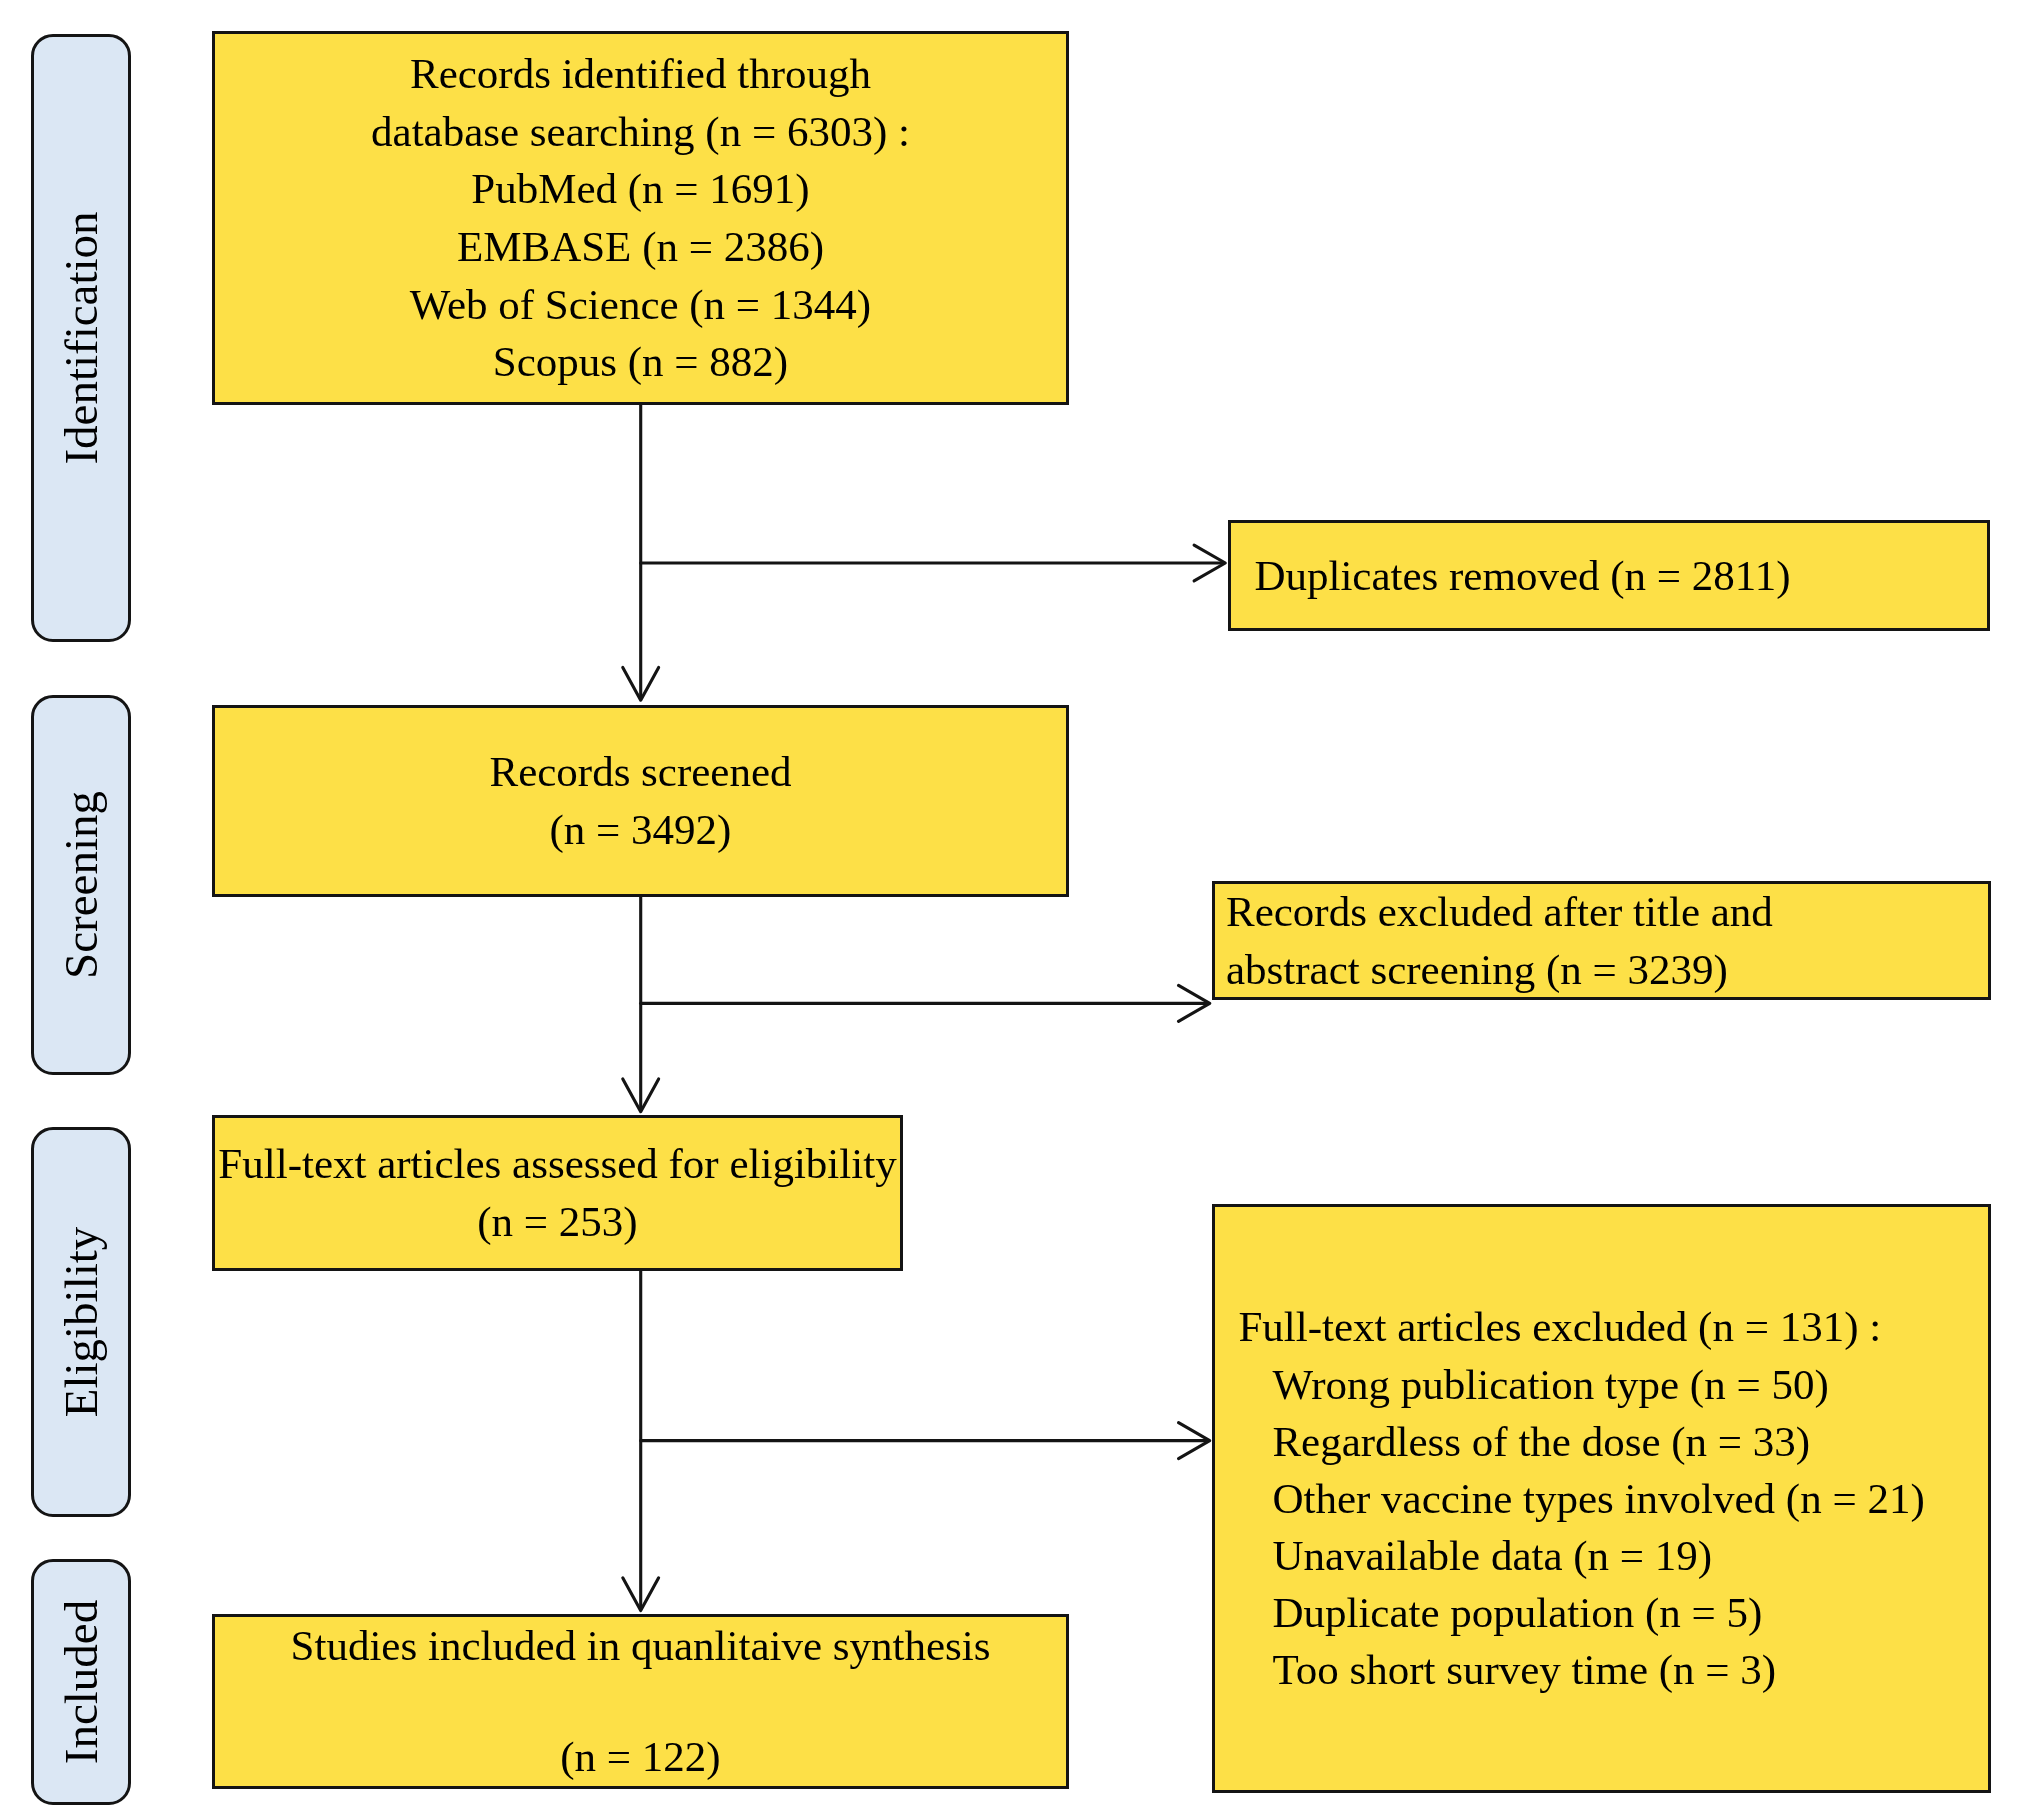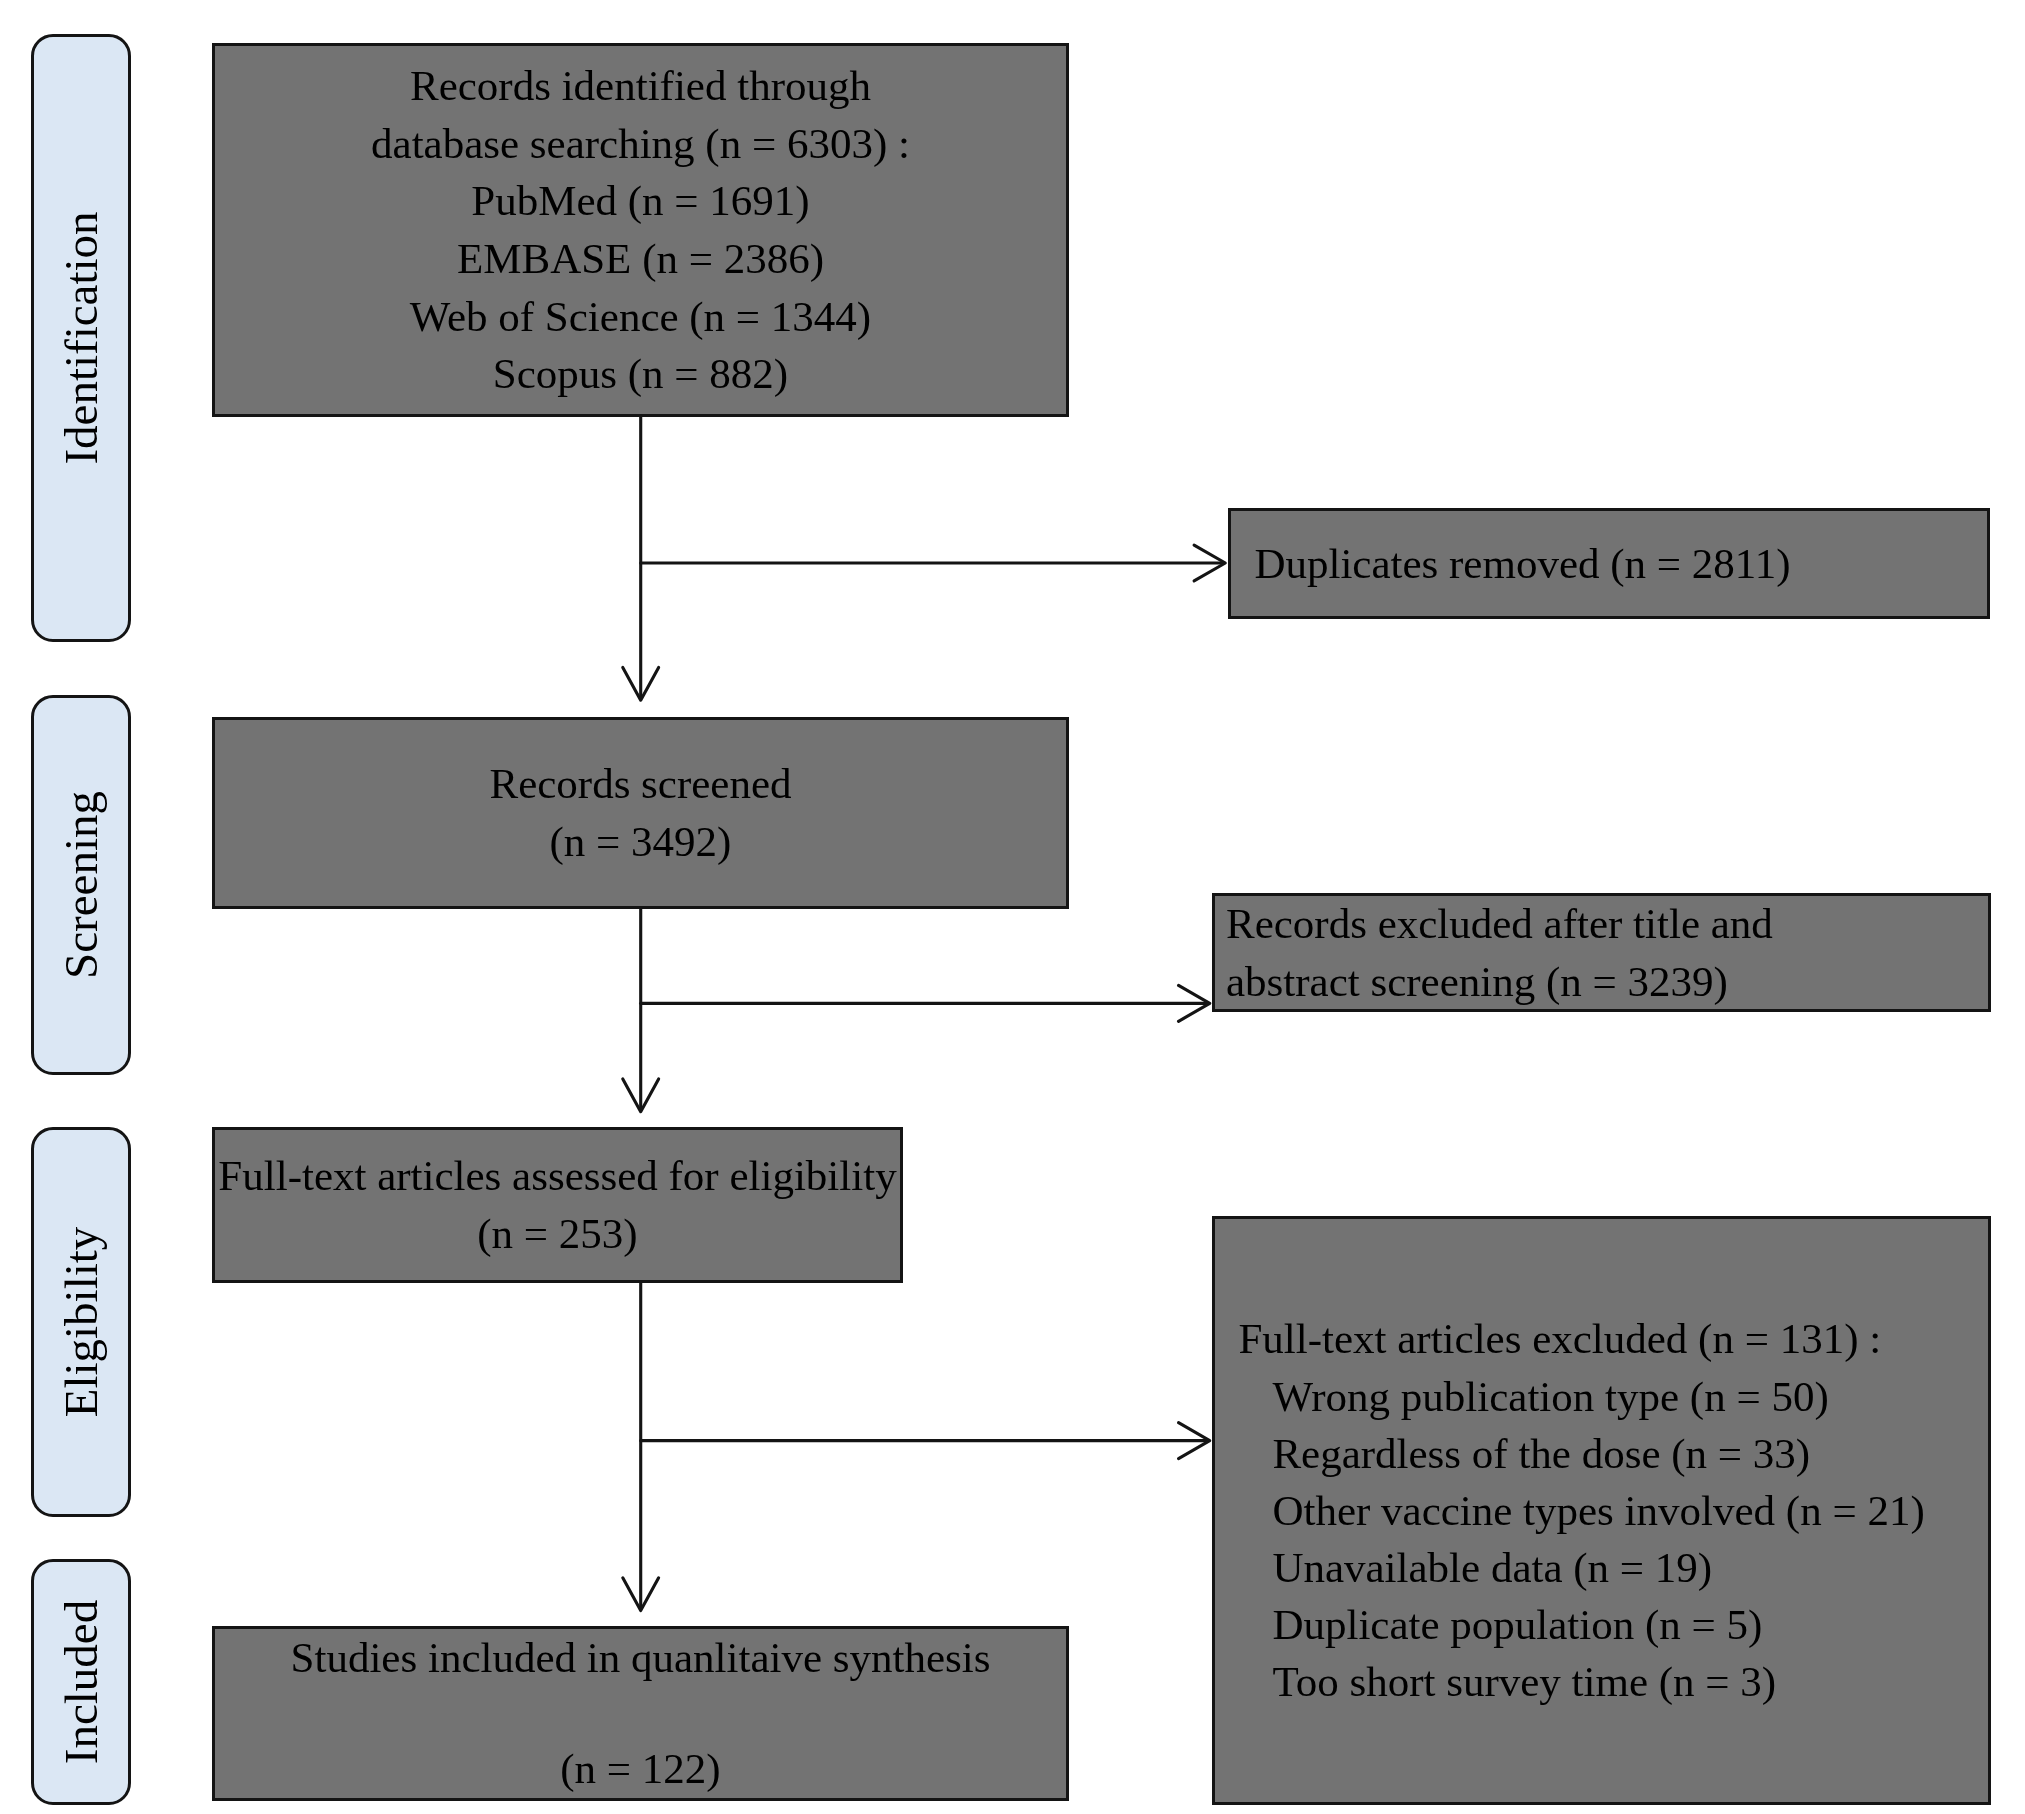--- a/index.html
+++ b/index.html
@@ -2,21 +2,21 @@
 <html style="font-size:12.5px"><head>
 <meta charset="utf-8">
 <style>
   html,body{margin:0;padding:0;background:#ffffff;}
   .canvas{
     position:relative;width:2025px;height:1815px;background:#ffffff;
     font-family:"Liberation Serif","DejaVu Serif",serif;color:#000;
   }
   .connectors{position:absolute;left:0;top:0;width:2025px;height:1815px;pointer-events:none;}
   .box{
-    position:absolute;background:#737373;border:3.1px solid #141414;box-sizing:border-box;margin-top:12px;
+    position:absolute;background:#fde047;border:3.1px solid #141414;box-sizing:border-box;
   }
   .main-box{
     display:flex;flex-direction:column;justify-content:center;align-items:center;
     text-align:center;font-size:43px;line-height:1.34;
   }
   .right-box{
     display:flex;flex-direction:column;justify-content:center;
     text-align:left;font-size:43px;line-height:1.34;padding-left:23.4px;padding-right:11px;
   }
   .list-box{
@@ -92,21 +92,21 @@
   <div class="box main-box" style="left:212px;top:1115px;width:691px;height:156px;text-align:center;">
     <div class="line">Full-text articles assessed for eligibility</div>
     <div class="line">(n = 253)</div>
   </div>
 
   <div class="box main-box" style="left:212px;top:1614px;width:857px;height:175px;justify-content:space-between;">
     <div class="line">Studies included in quanlitaive synthesis</div>
     <div class="line">(n = 122)</div>
   </div>
 
-  <div class="box right-box" style="left:1228px;top:496px;width:762px;height:111px;">
+  <div class="box right-box" style="left:1228px;top:520px;width:762px;height:111px;">
     <div class="line">Duplicates removed (n = 2811)</div>
   </div>
 
   <div class="box right-box" style="left:1212px;top:881px;width:779px;height:119px;padding-left:11px;">
     <div class="line">Records excluded after title and</div>
     <div class="line">abstract screening (n = 3239)</div>
   </div>
 
   <div class="box right-box list-box" style="left:1212px;top:1204px;width:779px;height:589px;">
     <div class="line">Full-text articles excluded (n = 131) :</div>

